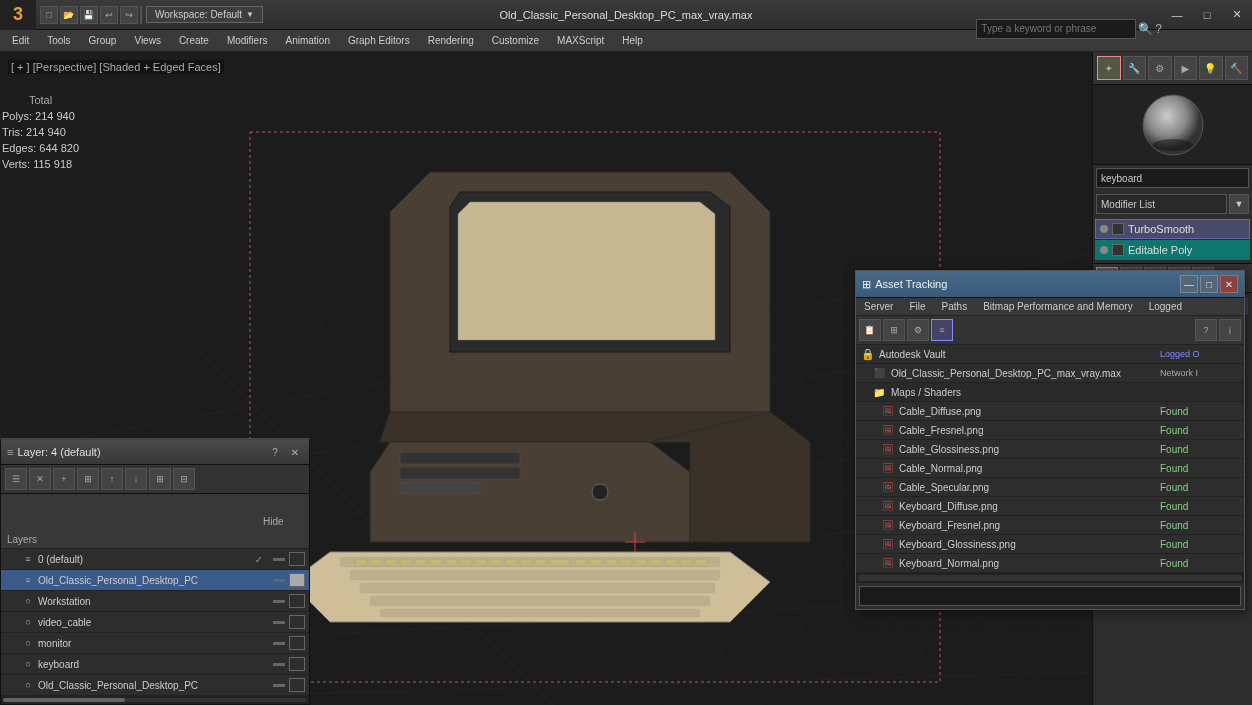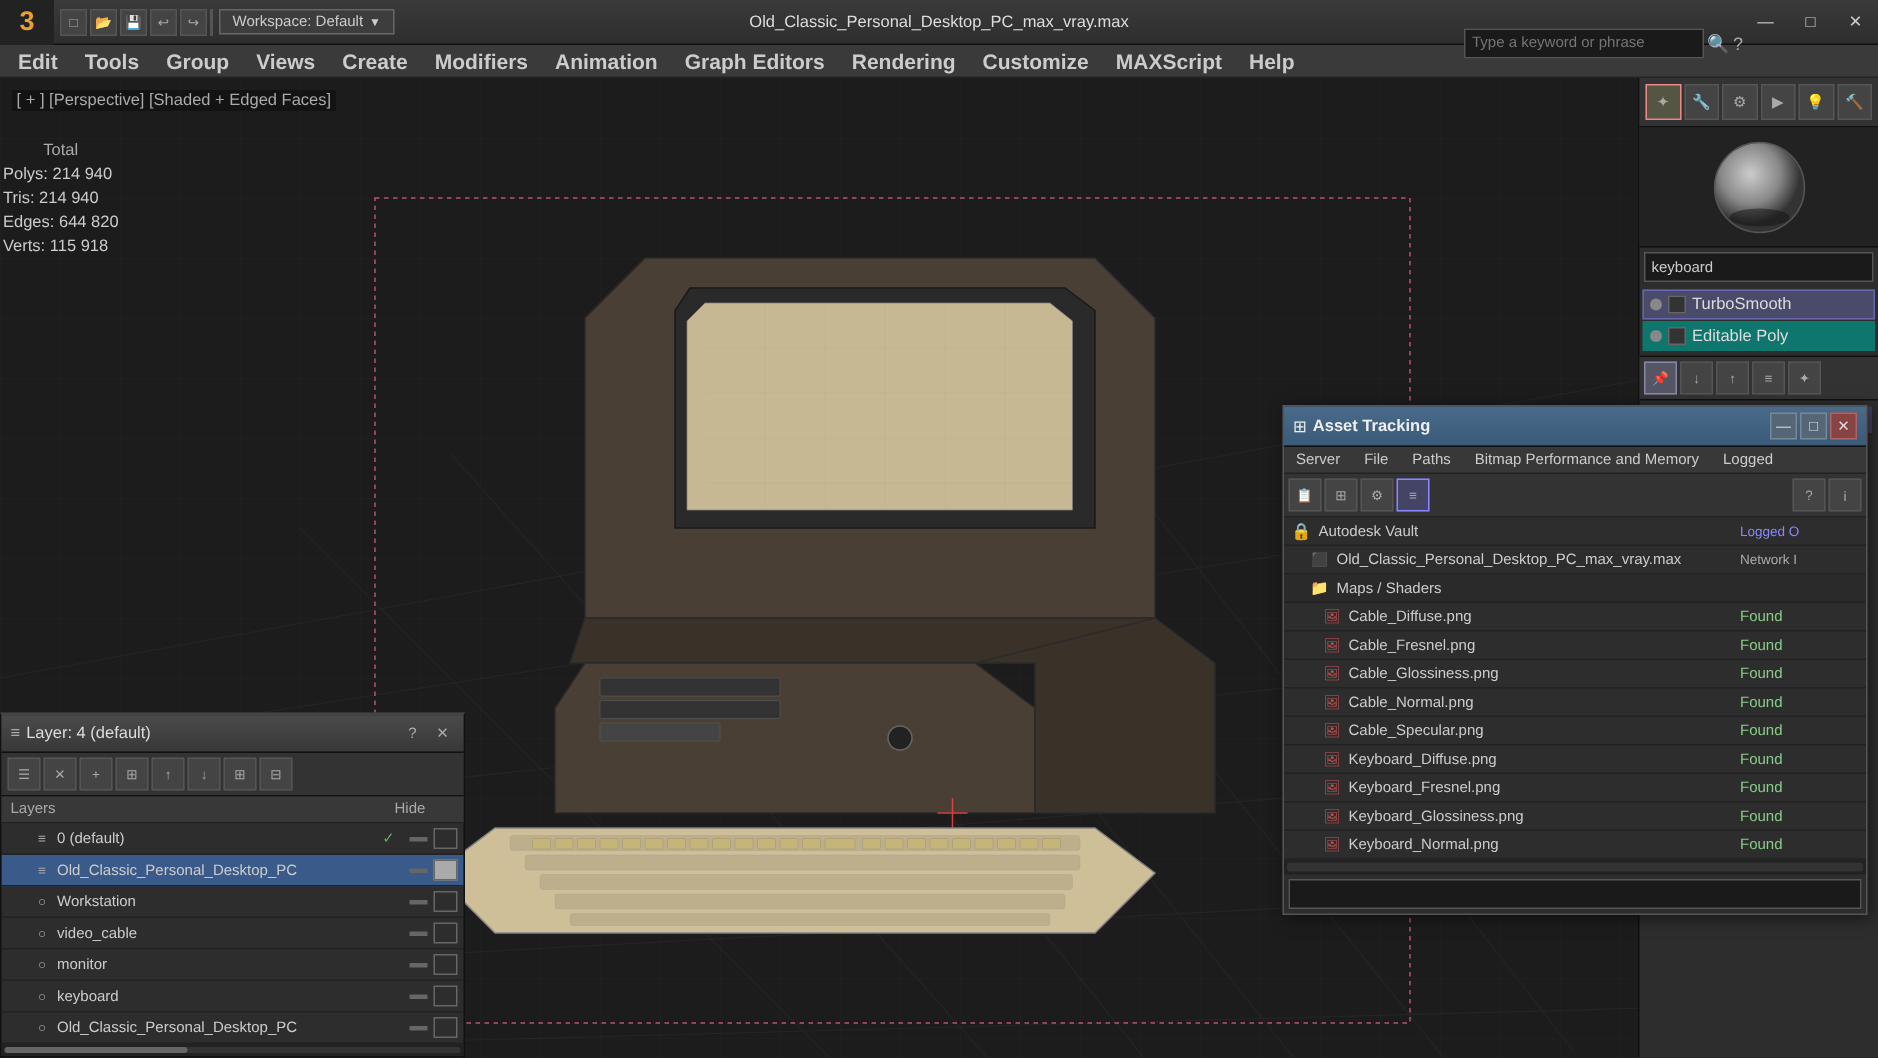--- a/index.html
+++ b/index.html
@@ -59,22 +59,22 @@
     #menubar {
       height: 22px;
       background: #3a3a3a;
       display: flex;
       align-items: center;
       border-bottom: 1px solid #222;
       padding: 0 4px;
       gap: 2px;
     }
     #menubar .menu-item {
-      padding: 2px 8px; color: #ccc; cursor: pointer; font-size: 14px;
-      height: 22px; display: flex; align-items: center; font-weight: bold;
+      padding: 2px 8px; color: #ccc; cursor: pointer; font-size: 10px;
+      height: 22px; display: flex; align-items: center;
     }
 
     
     #main-area {
       display: flex;
       height: calc(705px - 52px);
     }
 
     
     #viewport {
@@ -228,21 +228,21 @@
       width: 22px; height: 22px; background: #444; border: 1px solid #555;
       display: flex; align-items: center; justify-content: center;
       font-size: 9px; color: #aaa; cursor: pointer;
     }
 
     .layer-header-row {
       display: flex; align-items: center; padding: 3px 6px;
       background: #383838; border-bottom: 1px solid #222;
       font-size: 10px; color: #aaa;
     }
-    .layer-header-row .lh-name { flex: 1; }
+    .layer-header-row .lh-name { flex: 1; margin-top: 37px; }
     .layer-header-row .lh-hide { width: 40px; text-align: left; }
 
     .layer-list { overflow-y: auto; max-height: 160px; }
     .layer-item {
       display: flex; align-items: center;
       padding: 3px 4px; border-bottom: 1px solid #222;
       cursor: pointer; font-size: 10px;
     }
     .layer-item.selected { background: #3a5a8a; }
     .layer-item .li-indent { width: 16px; display: flex; align-items: center; justify-content: center; }
@@ -273,21 +273,21 @@
       box-shadow: 2px 2px 10px rgba(0,0,0,0.5);
     }
     .at-titlebar {
       background: linear-gradient(to bottom, #4a6a8a, #3a5a7a);
       padding: 4px 6px;
       display: flex; align-items: center; justify-content: space-between;
       border-bottom: 1px solid #111;
     }
     .at-titlebar .att-left { display: flex; align-items: center; gap: 4px; }
     .at-titlebar .att-icon { font-size: 11px; color: #eee; }
-    .at-titlebar .att-title { font-size: 11px; color: #eee; font-weight: bold; text-align: right; }
+    .at-titlebar .att-title { font-size: 11px; color: #eee; font-weight: normal; text-align: right; }
     .at-titlebar .att-right { display: flex; gap: 2px; }
     .at-titlebar .att-btn {
       width: 18px; height: 18px; display: flex; align-items: center;
       justify-content: center; font-size: 10px; cursor: pointer;
       color: #ddd; background: #567; border: 1px solid #789;
     }
     .at-titlebar .att-btn.close { background: #844; border-color: #a66; }
 
     .at-menubar {
       display: flex; gap: 0; background: #383838; border-bottom: 1px solid #222;
@@ -539,20 +539,24 @@
         </defs>
         <ellipse cx="35" cy="35" rx="30" ry="30" fill="url(#sphereGrad)" stroke="#555" stroke-width="1"></ellipse>
         <ellipse cx="35" cy="55" rx="20" ry="6" fill="#111" opacity="0.5"></ellipse>
       </svg>
     </div>
 
     <div class="modifier-search" style="padding:3px;">
       <input type="text" style="width: 100%; height: 20px; background: rgb(26, 26, 26); border: 1px solid rgb(85, 85, 85); color: rgb(204, 204, 204); padding: 0px 4px; font-size: 10px;" value="keyboard">
     </div>
 
+    <div class="modifier-dropdown" style="padding:3px;display:flex;align-items:center;gap:2px;">
+      <div style="flex:1;height:20px;background:#2a2a2a;border:1px solid #555;color:#ccc;font-size:10px;display:flex;align-items:center;padding:0 4px;">Modifier List</div>
+      <div style="width:20px;height:20px;background:#444;border:1px solid #555;display:flex;align-items:center;justify-content:center;font-size:9px;cursor:pointer;color:#ccc;">▼</div>
+    </div>
 
     <div class="modifier-stack">
       <div class="mod-item active">
         <div class="mod-bullet"></div>
         <div class="mod-checkbox"></div>
         <div class="mod-label">TurboSmooth</div>
       </div>
       <div class="mod-item">
         <div class="mod-bullet"></div>
         <div class="mod-checkbox"></div>

